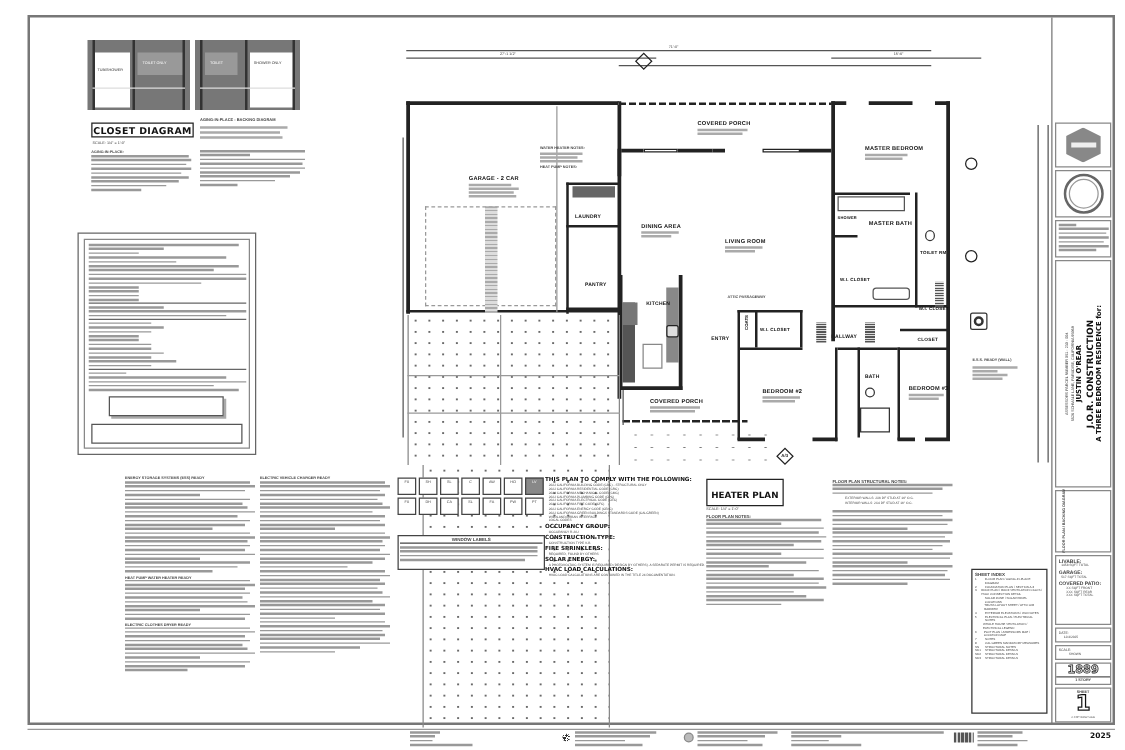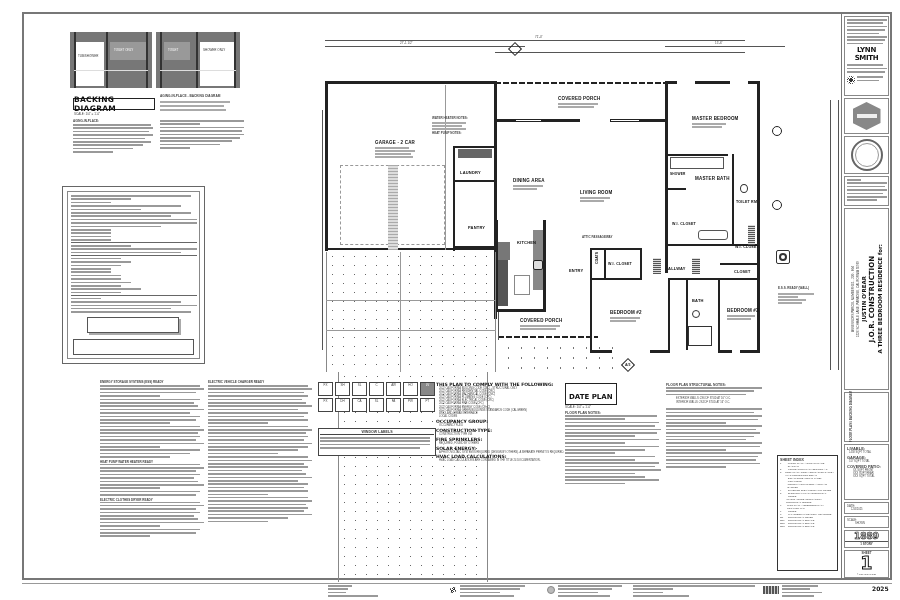--- a/index.html
+++ b/index.html
@@ -54,21 +54,21 @@
     <div class="abs" style="left:4px;top:38px;width:76px;height:1px;background:#ddd;"></div>
   </div>
   <div class="abs tiny" style="left:90px;top:64px;font-size:3.2px;font-weight:bold;">AGING-IN-PLACE - BACKING DIAGRAM</div>
   <div class="abs" style="left:90px;top:69px;width:70px;">
     <div class="line-text" style="width:70px;"></div>
       <div class="line-text" style="width:64px;"></div>
       <div class="line-text" style="width:66px;"></div>
   </div>
 
   <div class="abs" style="left:3px;top:68px;width:82px;height:12px;border:1.5px solid #222;display:flex;align-items:center;justify-content:center;">
-    <span class="heading" style="font-size:7.5px;letter-spacing:0.3px;">BACKING DIAGRAM</span>
+    <span class="heading" style="font-size:7.5px;letter-spacing:0.3px;">CLOSET DIAGRAM</span>
   </div>
   <span class="abs tiny" style="left:4px;top:82px;">SCALE: 1/4" = 1'-0"</span>
 
   <span class="abs tiny" style="left:3px;top:89px;font-weight:bold;">AGING-IN-PLACE:</span>
   <div class="abs notes-block" style="left:3px;top:94px;width:80px;">
     <div style="width:78px"></div>
       <div style="width:80px"></div>
       <div style="width:76px"></div>
       <div style="width:80px"></div>
       <div style="width:72px"></div>
@@ -460,21 +460,21 @@
   <div class="heading" style="font-size:4.5px;">FIRE SPRINKLERS:</div>
   <div class="tiny" style="font-size:2.6px;margin-left:3px;">REQUIRED, FOUND BY OTHERS</div>
   <div class="heading" style="font-size:4.5px;">SOLAR ENERGY:</div>
   <div class="tiny" style="font-size:2.6px;line-height:3.1px;margin-left:3px;">A PHOTOVOLTAIC SYSTEM IS REQUIRED (DESIGN BY OTHERS). A SEPARATE PERMIT IS REQUIRED.</div>
   <div class="heading" style="font-size:4.5px;">HVAC LOAD CALCULATIONS:</div>
   <div class="tiny" style="font-size:2.6px;line-height:3.1px;margin-left:3px;">HVAC LOAD CALCULATIONS ARE CONTAINED IN THE TITLE 24 DOCUMENTATION.</div>
 </div>
 
 <div class="abs" style="left:565px;top:383px;width:100px;">
   <div style="display:inline-block;border:1.5px solid #222;padding:1px 3px;">
-    <span class="heading" style="font-size:7px;">DATE PLAN</span>
+    <span class="heading" style="font-size:7px;">HEATER PLAN</span>
   </div>
   <div class="tiny">SCALE: 1/4" = 1'-0"</div>
   <div class="tiny" style="font-weight:bold;margin-top:2px;font-size:3.4px;">FLOOR PLAN NOTES:</div>
   <div class="notes-block">
     <div style="width:92px"></div>
       <div style="width:60px"></div>
       <div style="width:94px"></div>
       <div style="width:90px"></div>
       <div style="width:96px"></div>
       <div style="width:92px"></div>
@@ -587,45 +587,20 @@
         <span>STRUCTURAL DETAILS</span>
       </div>
     <div style="display:flex;">
         <span style="width:8px">SD3</span>
         <span>STRUCTURAL DETAILS</span>
       </div>
   </div>
 </div>
 
 <div class="abs titleblock">
-  <div class="tb-cell" style="top:2px;height:80px;padding:2px;">
-    <div class="notes-block">
-        <div style="width:40px"></div>
-        <div style="width:36px"></div>
-        <div style="width:40px"></div>
-        <div style="width:38px"></div>
-        <div style="width:32px"></div>
-        <div style="width:40px"></div>
-        <div style="width:38px"></div>
-        <div style="width:36px"></div>
-      </div>
-    <div style="font-family:'DejaVu Sans',sans-serif;font-weight:bold;font-size:7px;text-align:center;color:#111;letter-spacing:-0.3px;margin-top:2px;">LYNN SMITH</div>
-    <div class="notes-block" style="margin-top:2px;">
-        <div style="width:36px"></div>
-        <div style="width:40px"></div>
-        <div style="width:38px"></div>
-      </div>
-    <div style="display:flex;align-items:center;gap:2px;margin-top:3px;">
-      <div style="width:8px;height:8px;border-radius:50%;background:radial-gradient(#333 30%,transparent 32%),repeating-conic-gradient(#333 0 10deg,transparent 10deg 30deg);"></div>
-      <div class="notes-block" style="flex:1;">
-          <div style="width:26px"></div>
-          <div style="width:22px"></div>
-        </div>
-    </div>
-  </div>
   <div class="tb-cell" style="top:84px;height:36px;display:flex;align-items:center;justify-content:center;">
     <div style="width:28px;height:28px;background:#888;clip-path:polygon(50% 0,100% 25%,100% 75%,50% 100%,0 75%,0 25%);display:flex;align-items:center;justify-content:center;">
       <div style="width:20px;height:4px;background:#eee;"></div>
     </div>
   </div>
   <div class="tb-cell" style="top:122px;height:38px;display:flex;align-items:center;justify-content:center;">
     <div style="width:32px;height:32px;border-radius:50%;border:2px solid #666;display:flex;align-items:center;justify-content:center;">
       <div style="width:24px;height:24px;border-radius:50%;border:1px solid #999;"></div>
     </div>
   </div>

